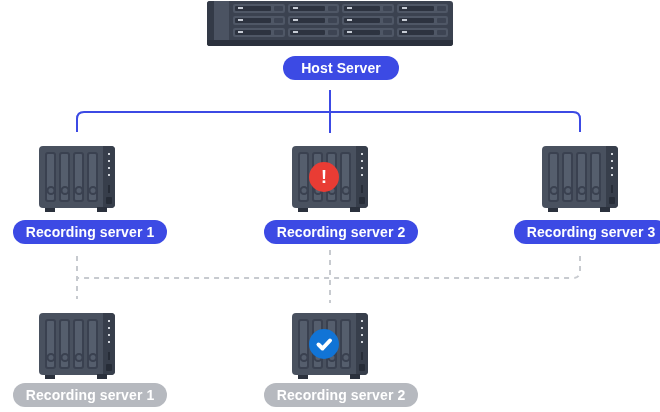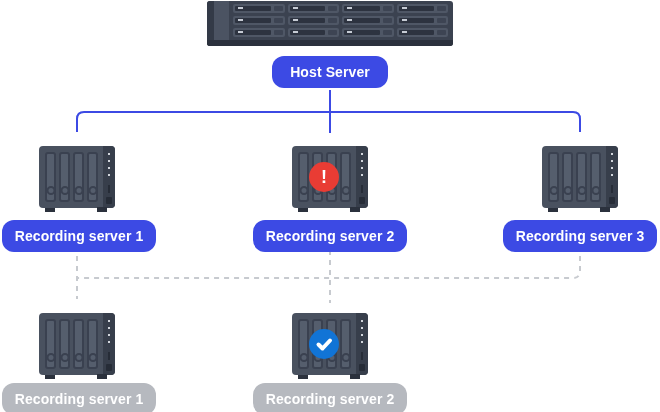--- a/index.html
+++ b/index.html
@@ -5,23 +5,23 @@
   html,body{margin:0;padding:0;background:#fff;}
   .canvas{
     position:relative;width:660px;height:412px;overflow:hidden;
     font-family:"Liberation Sans",sans-serif;
   }
   
   svg.connectors{position:absolute;left:0;top:0;pointer-events:none;}
 
   
   .pill{
-    position:absolute;height:32px;border-radius:12px;
+    position:absolute;height:24px;border-radius:12px;
     display:flex;align-items:center;justify-content:center;
-    font-size:14px;font-weight:600;letter-spacing:.1px;white-space:nowrap;
+    font-size:14px;font-weight:600;letter-spacing:.1px;white-space:nowrap;margin-left:11px;
   }
 
   
   .rack{position:absolute;left:207px;top:1px;width:246px;height:45px;
     background:#3b4250;border-radius:3px;}
   .rack-rail{position:absolute;left:0;top:0;bottom:0;width:7px;background:#333a47;border-radius:3px 0 0 3px;}
   .rack-panel{position:absolute;left:7px;top:0;bottom:0;width:15px;background:#4b5362;}
   .rack-bottom{position:absolute;left:0;right:0;bottom:0;height:6px;background:#2b313d;border-radius:0 0 3px 3px;}
   .rack-bays{position:absolute;left:26px;right:5px;top:3px;bottom:9px;
     display:grid;grid-template-columns:repeat(4,1fr);grid-template-rows:repeat(3,1fr);gap:3px;}

